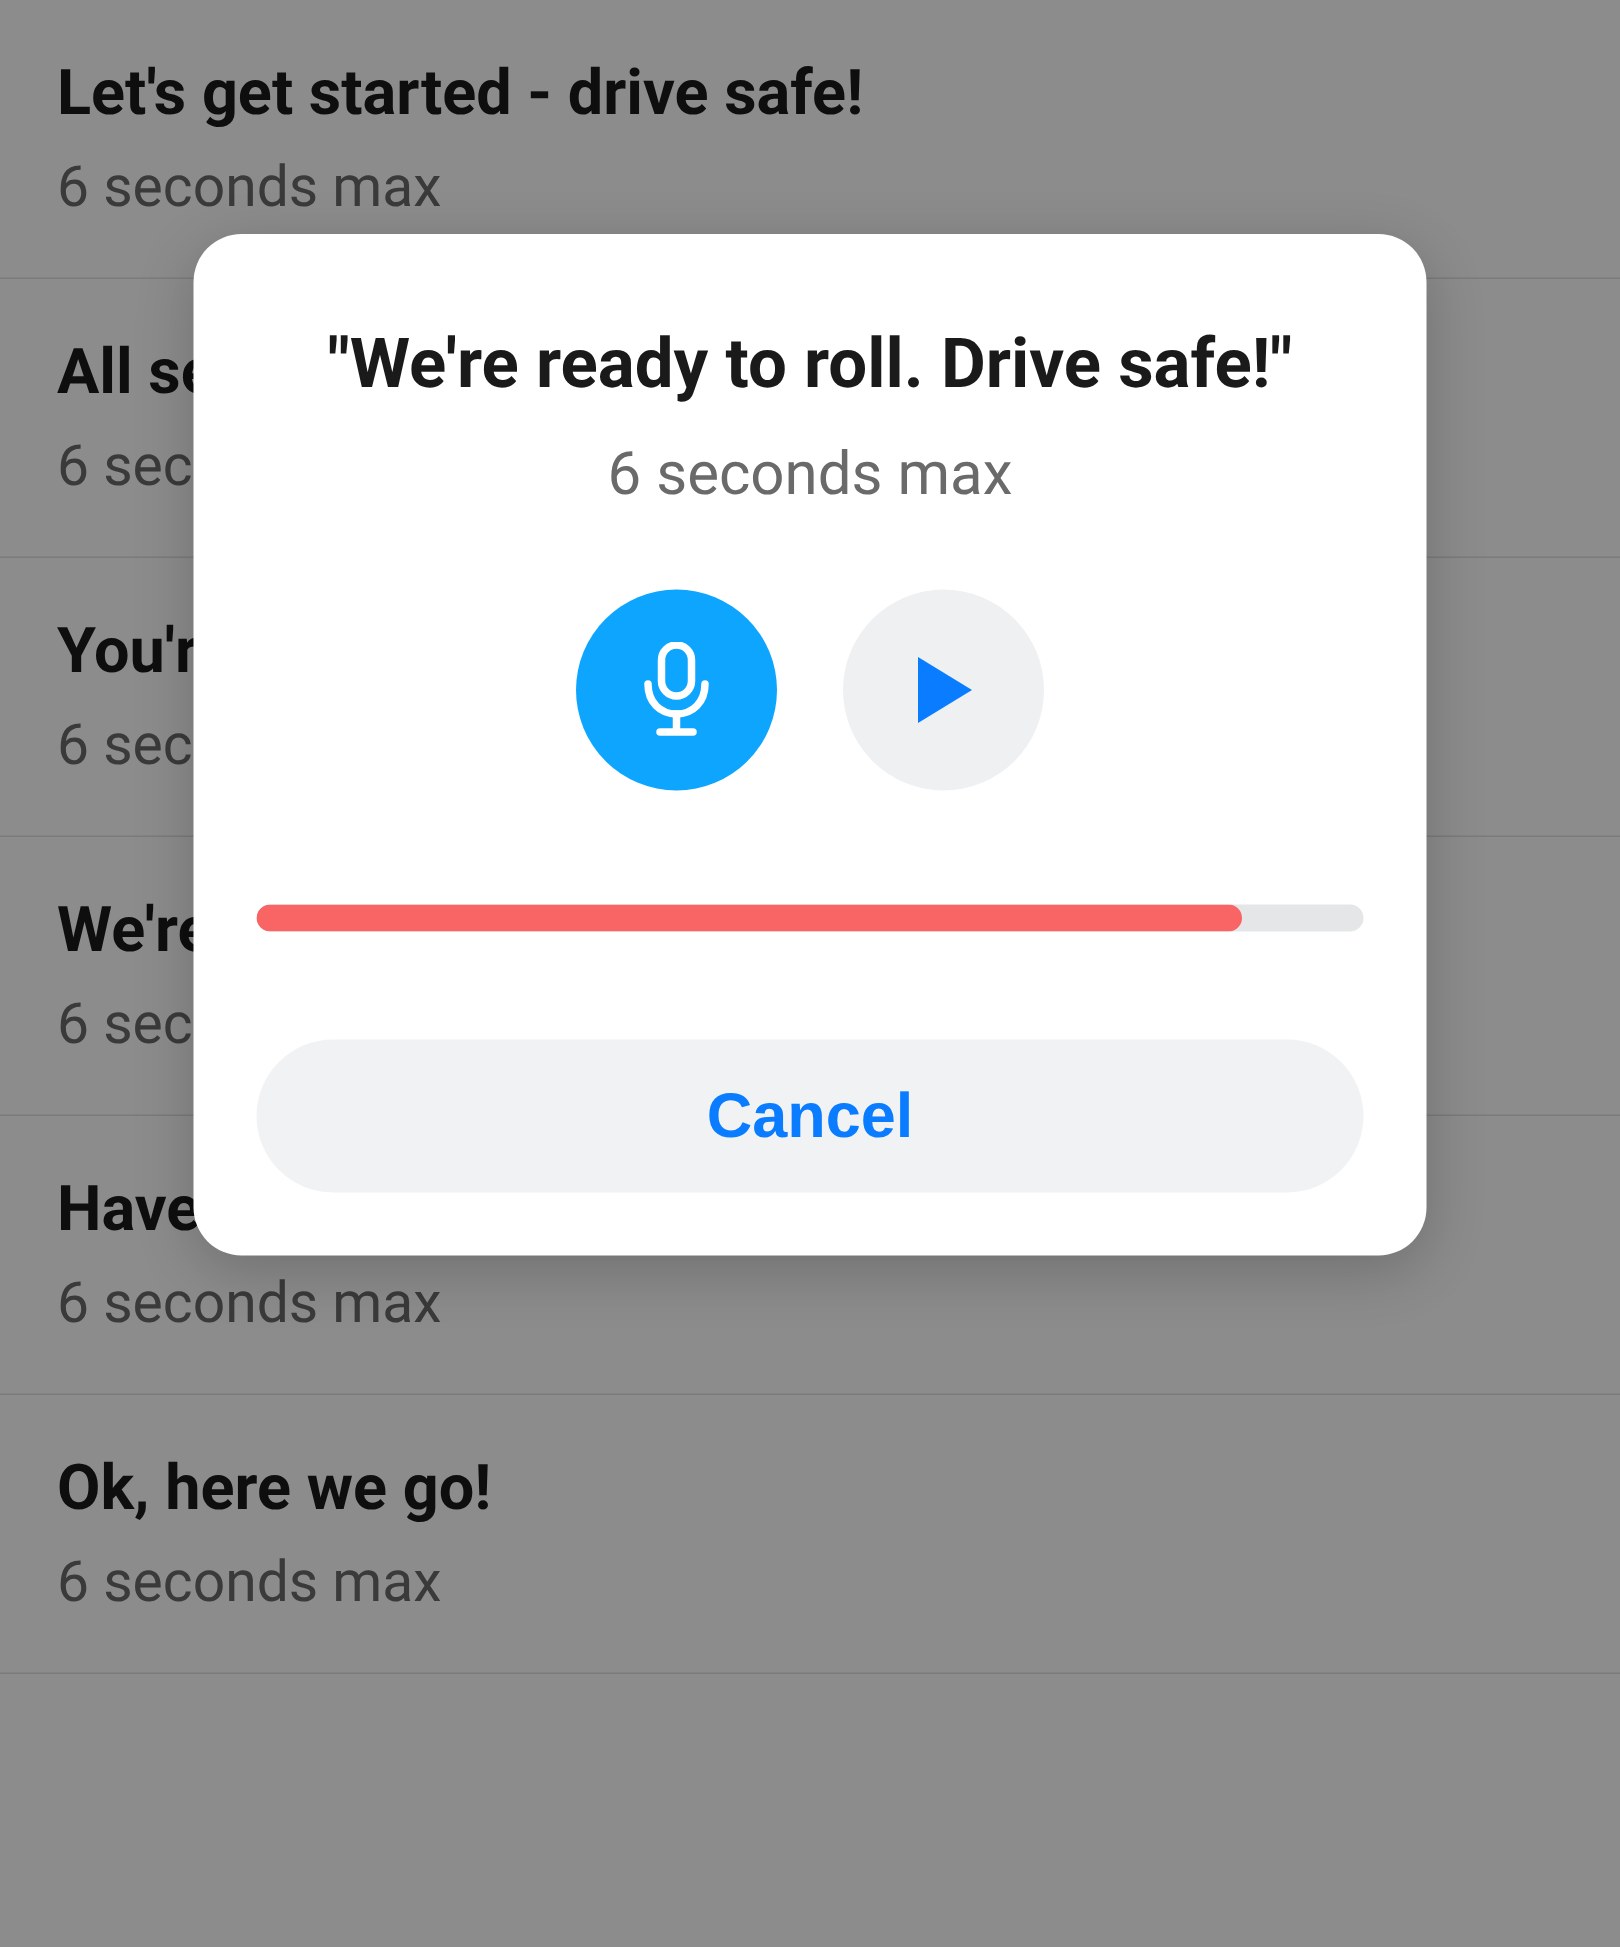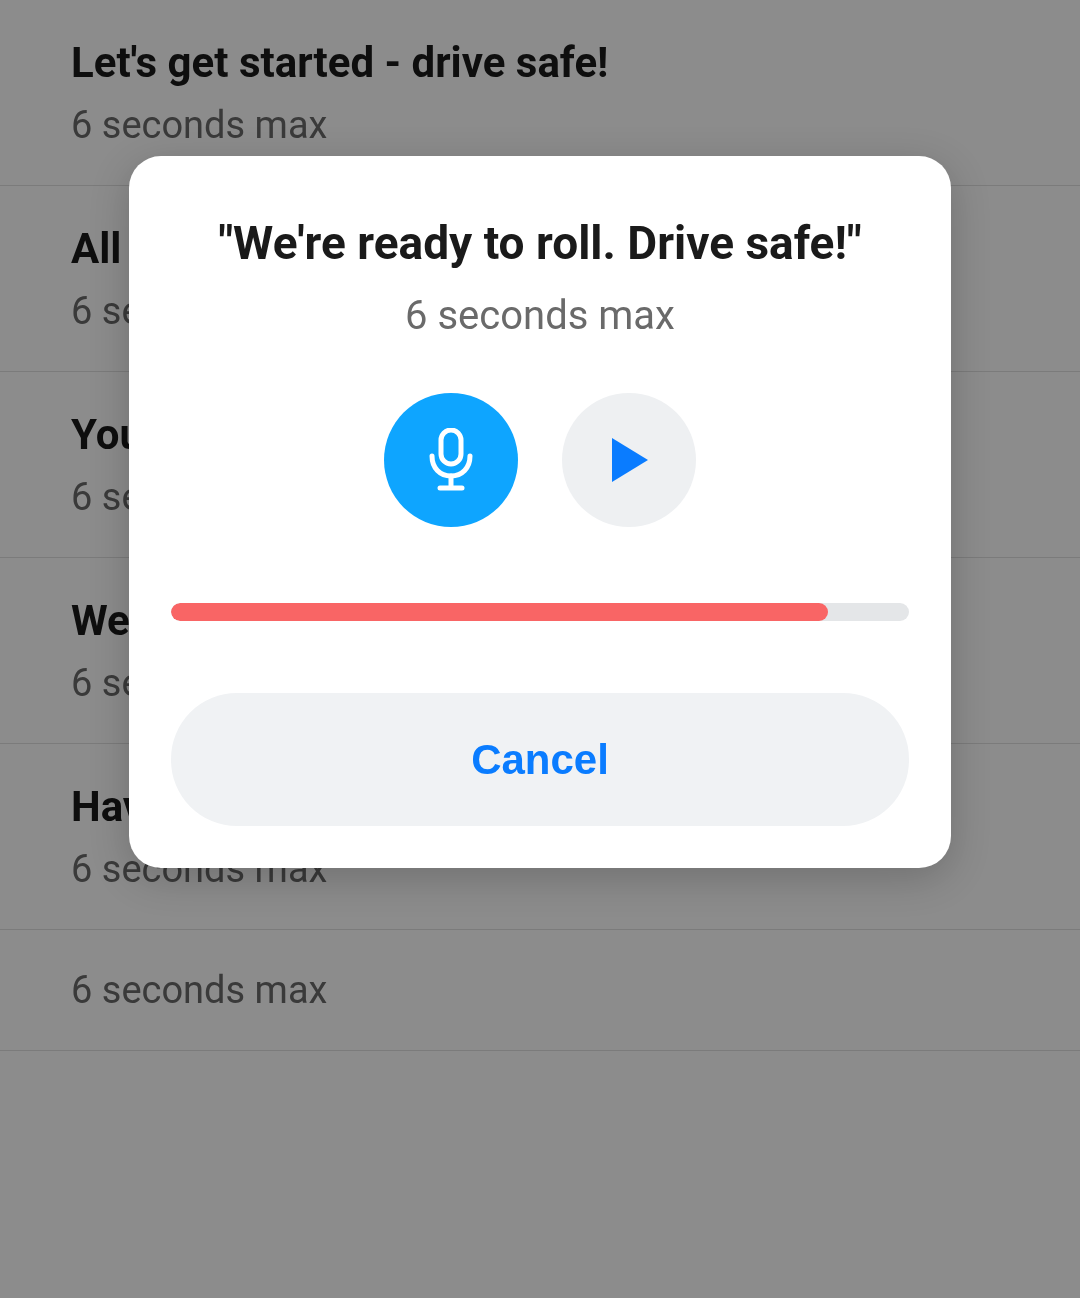--- a/index.html
+++ b/index.html
@@ -13,21 +13,21 @@
       height: 1298px;
       background: #ffffff;
       position: relative;
       overflow: hidden;
     }
     .list {
       width: 100%;
       height: 100%;
     }
     .list-item {
-      padding: 38px 71px;
+      padding: 38px 38px;
       border-bottom: 1px solid #e0e0e0;
     }
     .list-item-title {
       font-size: 42px;
       font-weight: 700;
       color: #1a1a1a;
       margin-bottom: 16px;
     }
     .list-item-subtitle {
       font-size: 38px;
@@ -104,21 +104,21 @@
       height: 100%;
       background: #f96565;
       border-radius: 9px;
     }
     .modal-actions {
       display: flex;
       gap: 44px;
     }
     .action-btn {
       flex: 1;
-      height: 133px;
+      height: 102px;
       border-radius: 66px;
       border: none;
       font-size: 42px;
       font-weight: 600;
       cursor: pointer;
     }
     .cancel-btn {
       background: #f0f2f4;
       color: #0a7cff;
     }
@@ -145,20 +145,21 @@
   </div>
   <div class="list-item">
     <div class="list-item-title">We're ready to roll. Drive safe!</div>
     <div class="list-item-subtitle">6 seconds max</div>
   </div>
   <div class="list-item">
     <div class="list-item-title">Have a pleasant drive!</div>
     <div class="list-item-subtitle">6 seconds max</div>
   </div>
   <div class="list-item">
+    <div class="list-item-title">Ok, here we go!</div>
     <div class="list-item-subtitle">6 seconds max</div>
   </div>
 </div>
 
 <div class="overlay">
   <div class="modal">
     <div class="modal-title">"We're ready to roll. Drive safe!"</div>
     <div class="modal-subtitle">6 seconds max</div>
 
     <div class="controls">

